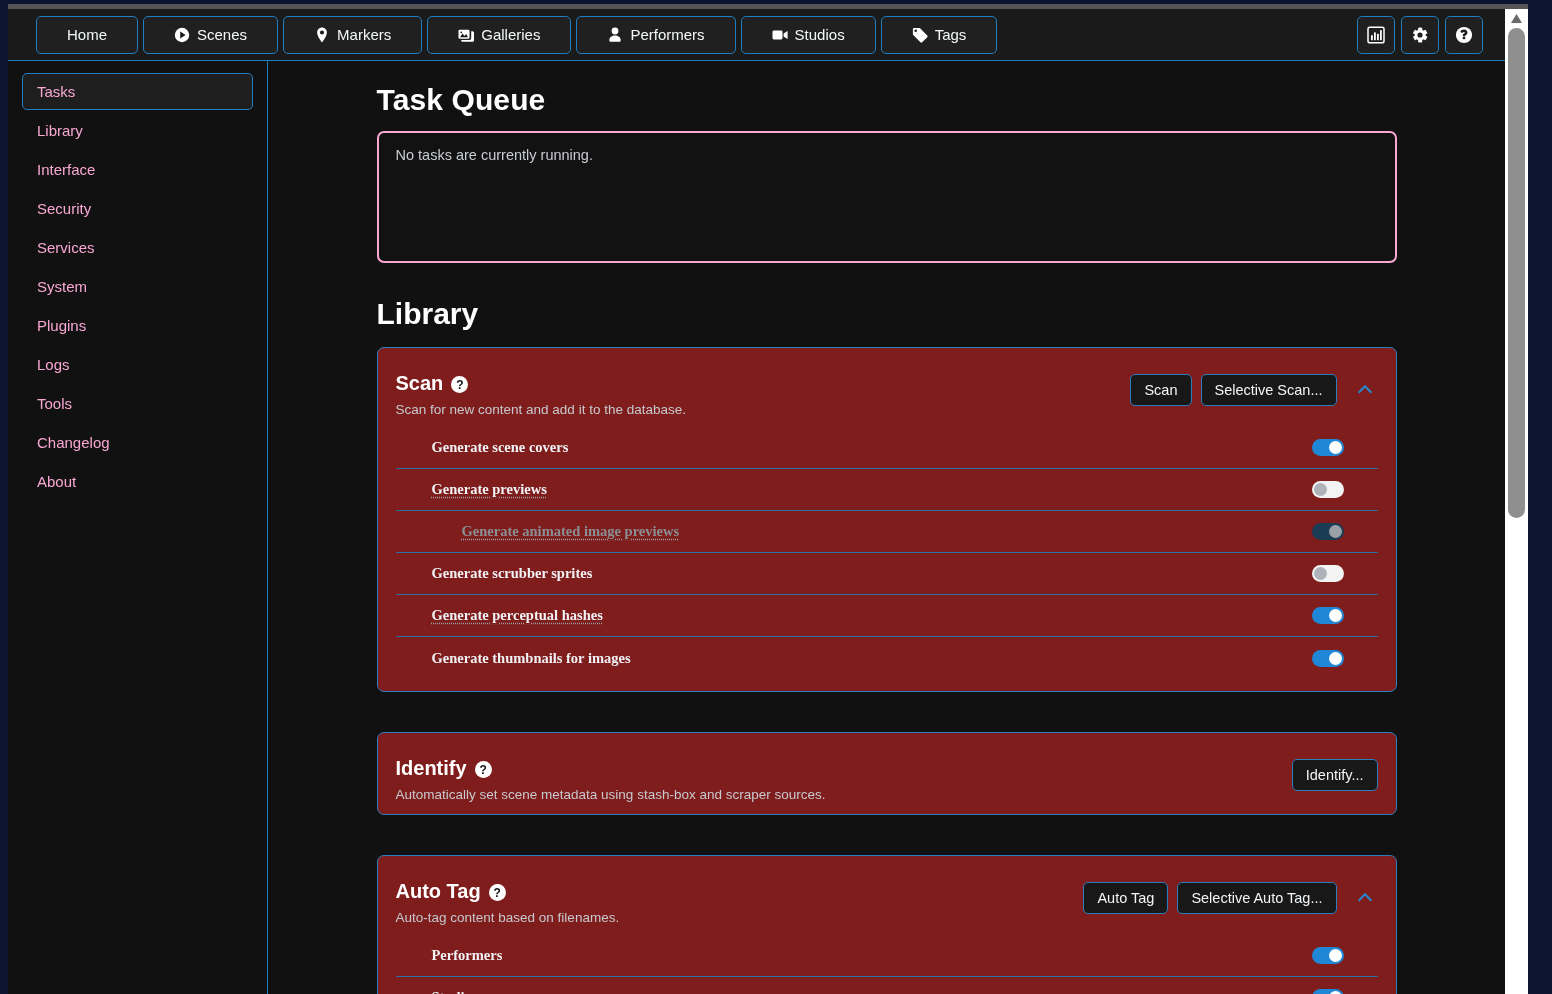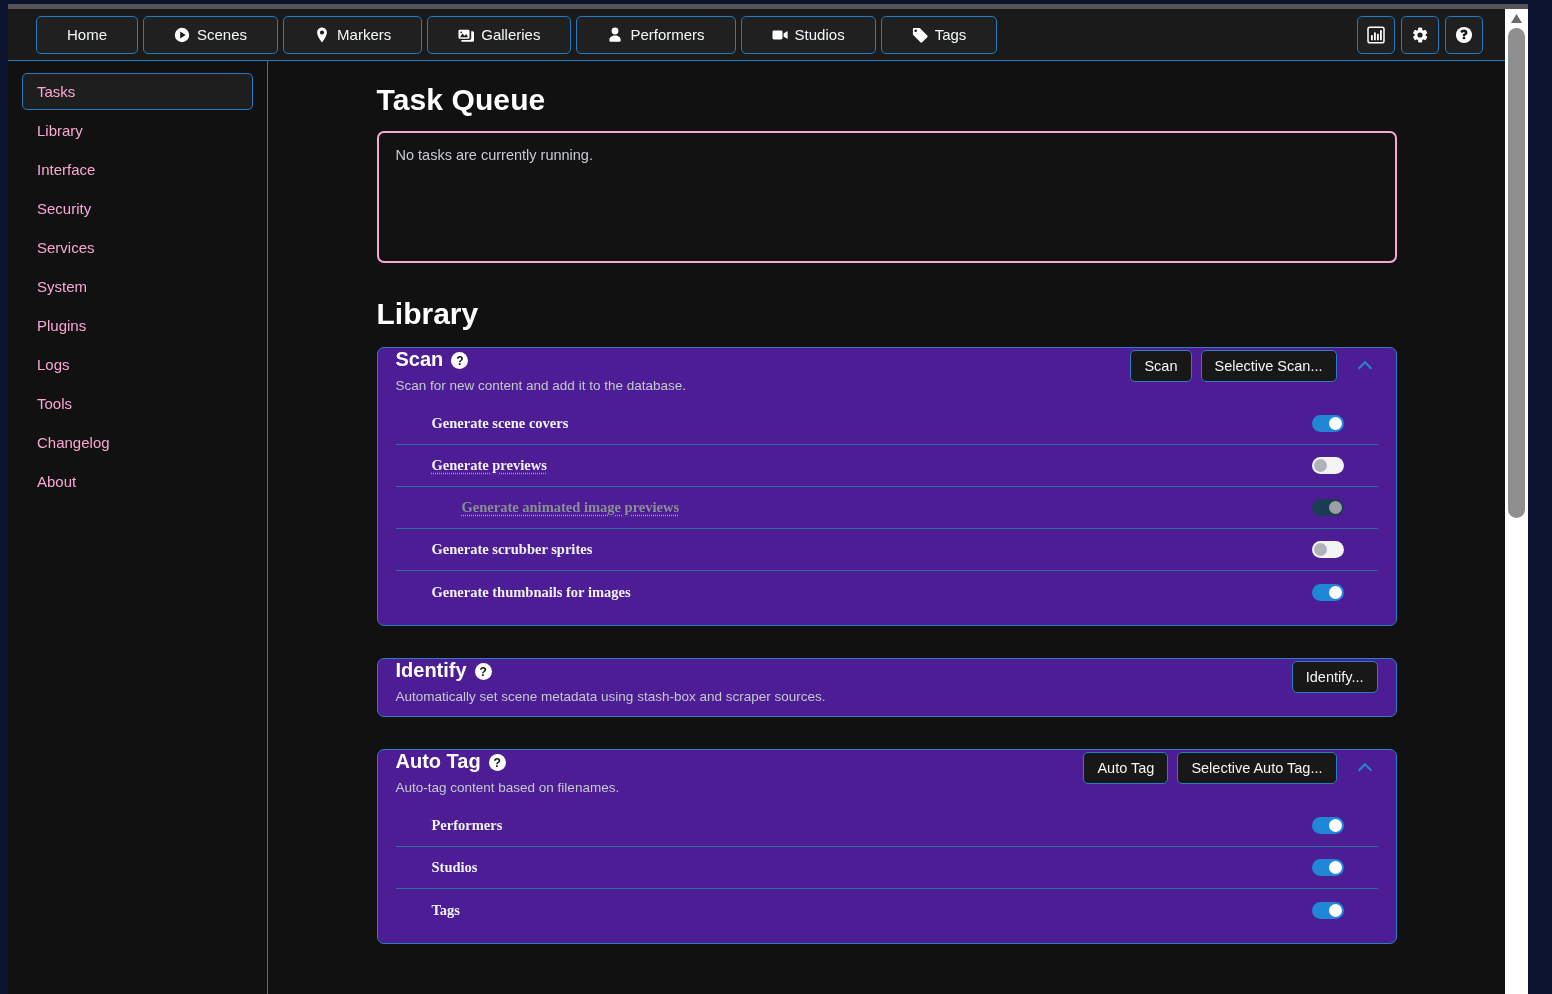--- a/index.html
+++ b/index.html
@@ -189,23 +189,23 @@
   h2.library-title {
     color: #ffffff;
     font-size: 30px;
     font-weight: 700;
     margin: 34px 0 16px 0;
   }
 
   .card {
     border: 1px solid #2a7fc0;
     border-radius: 7px;
-    background: #4c1d95;
-    padding: 0 18px 12px 18px;
-    margin-bottom: 32px;
+    background: #7f1d1d;
+    padding: 24px 18px 12px 18px;
+    margin-bottom: 40px;
   }
 
   .card-head {
     display: flex;
     align-items: flex-start;
   }
 
   .card-head-left { flex: 1; min-width: 0; }
 
   .card-title {
@@ -515,20 +515,26 @@
                     <span class="knob"></span>
                   </button>
                 </div>
                 <div class="toggle-row">
                   <span class="row-label">Generate scrubber sprites</span>
                   <button class="switch">
                     <span class="knob"></span>
                   </button>
                 </div>
                 <div class="toggle-row">
+                  <span class="row-label tooltip">Generate perceptual hashes</span>
+                  <button class="switch on">
+                    <span class="knob"></span>
+                  </button>
+                </div>
+                <div class="toggle-row">
                   <span class="row-label">Generate thumbnails for images</span>
                   <button class="switch on">
                     <span class="knob"></span>
                   </button>
                 </div>
               </div>
           </div>
 
           <div class="card">
             <div class="card-head">

